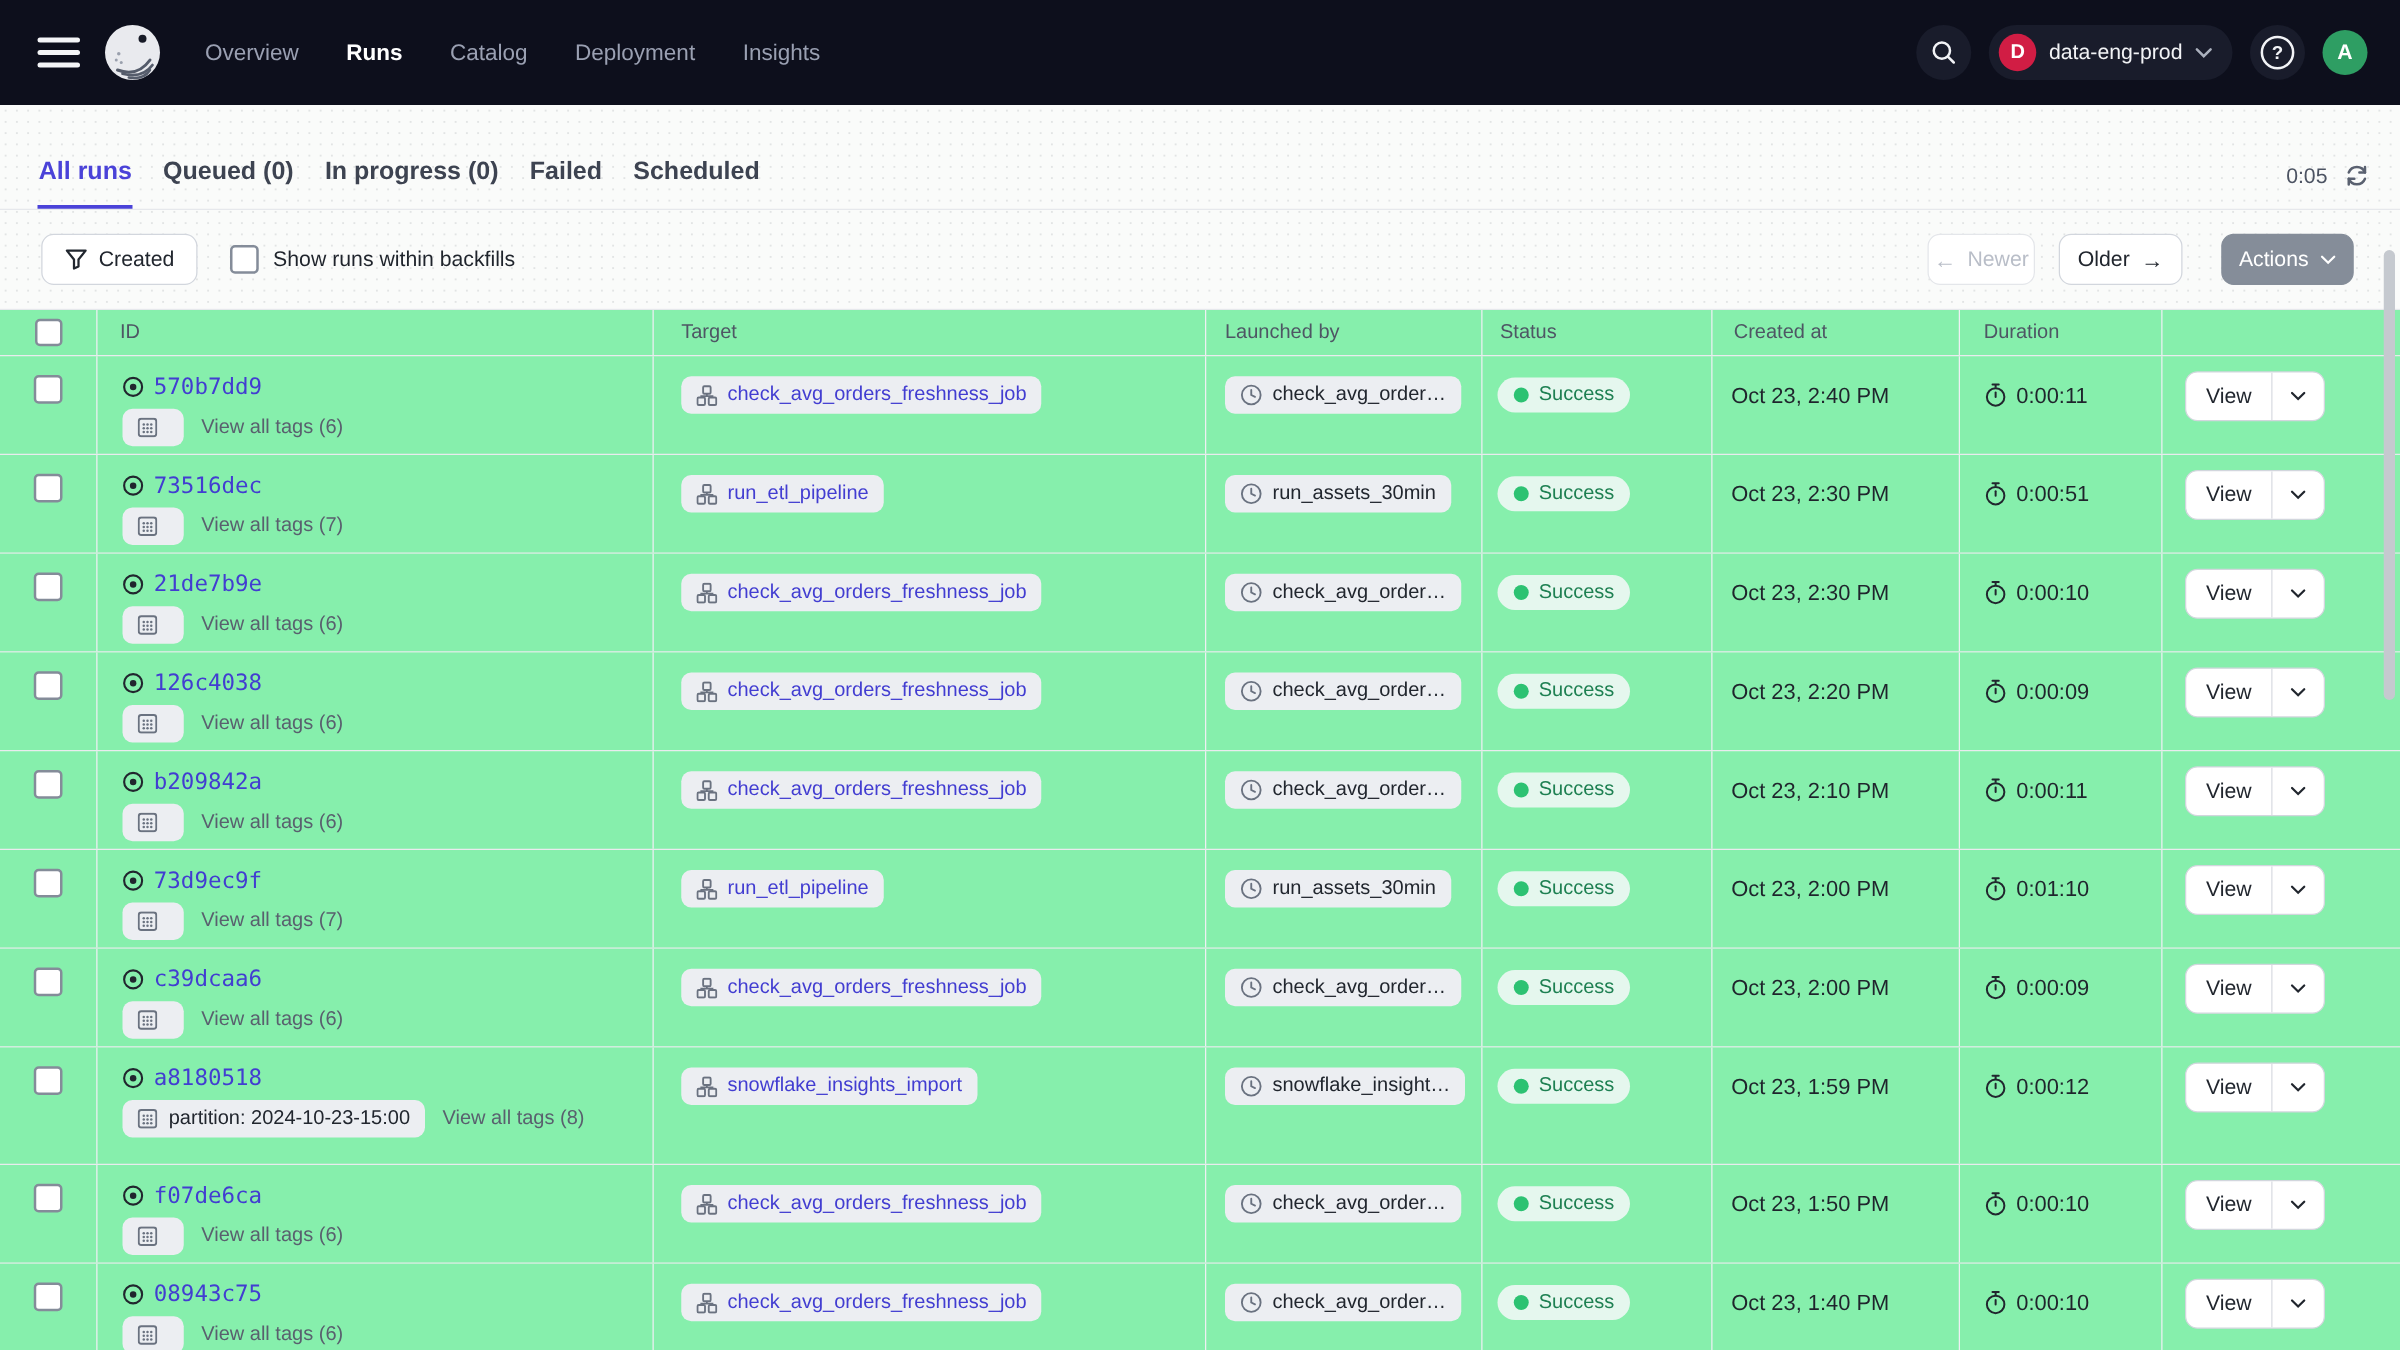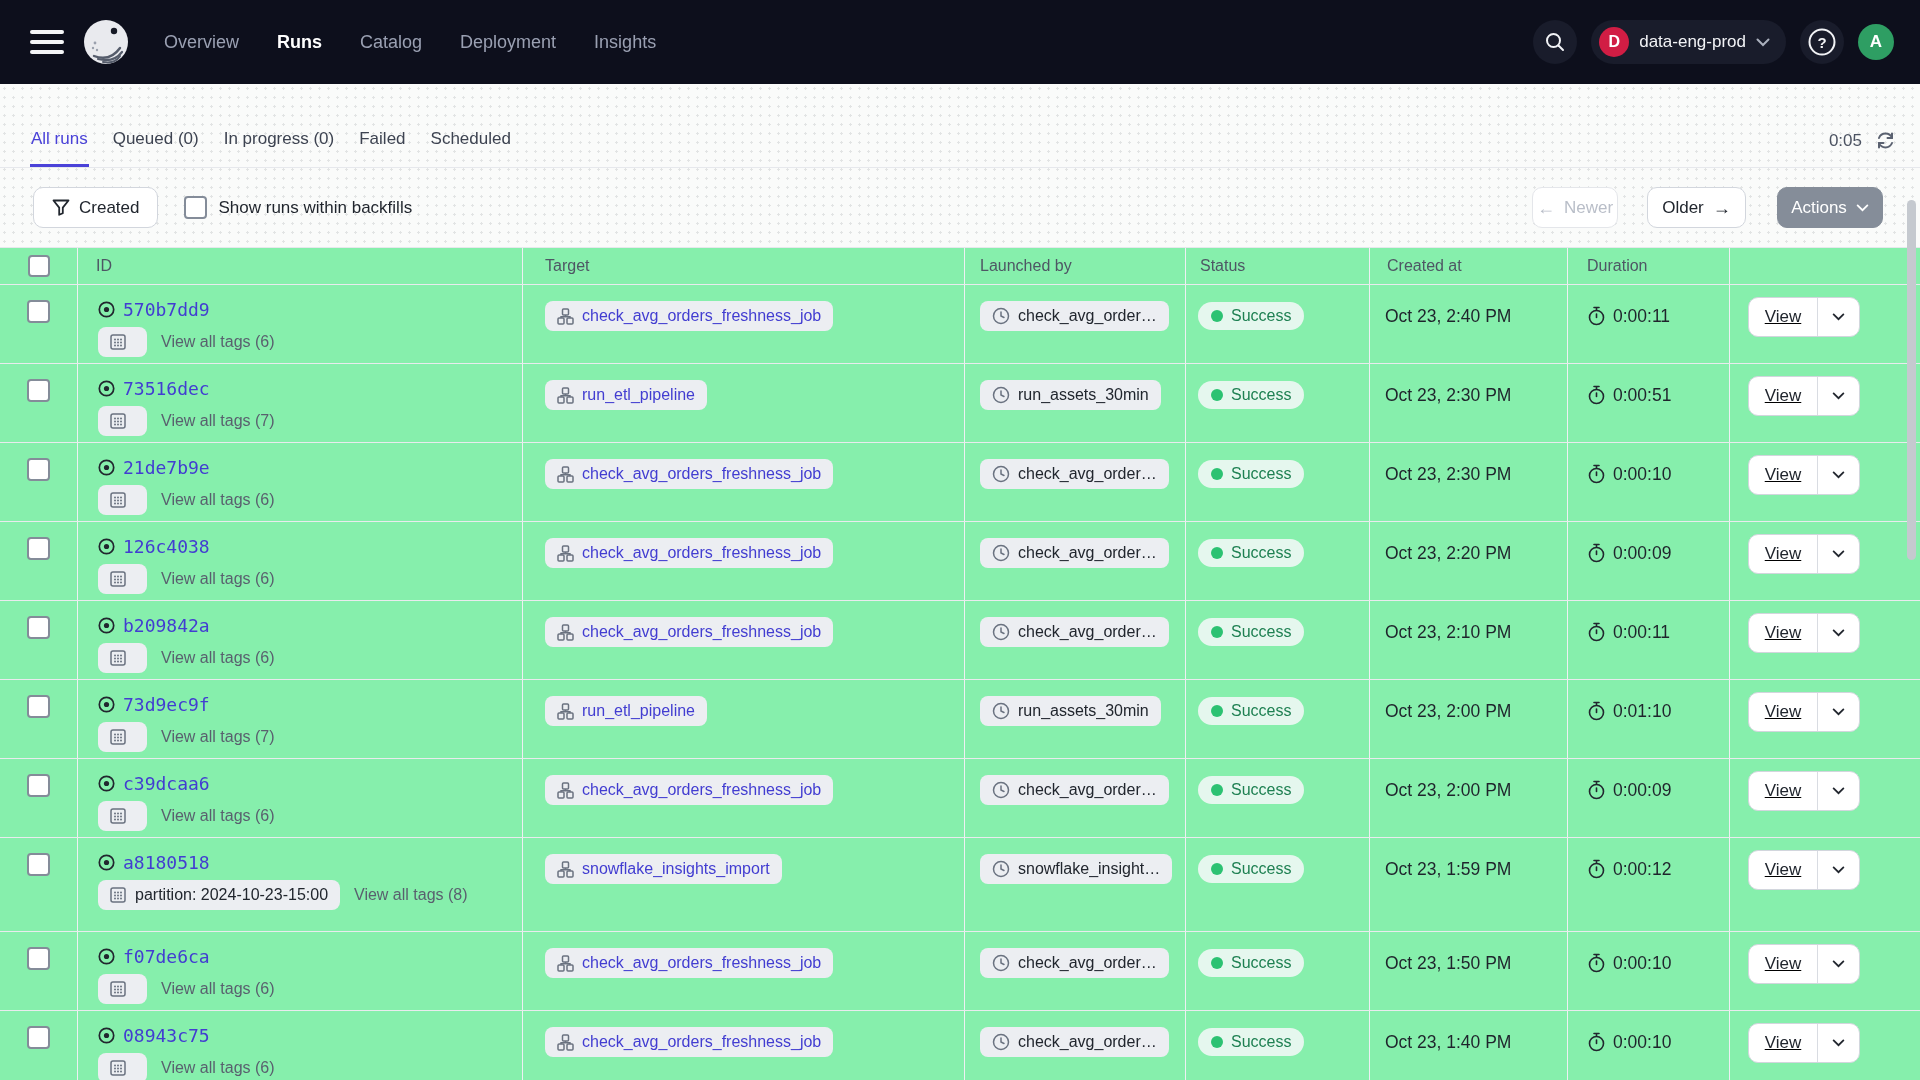--- a/index.html
+++ b/index.html
@@ -22,45 +22,45 @@
   .avatar { width:36px; height:36px; border-radius:50%; background:#2e9e63; color:#fff; font-size:17px; font-weight:bold; display:flex; align-items:center; justify-content:center; cursor:pointer; }
 
   
   .subheader { background-color:#fafbfa;
     background-image: radial-gradient(#e2e4e4 1.1px, transparent 1.1px);
     background-size: 9px 9px; }
 
   
   .tabsbar { height:84px; display:flex; align-items:flex-end; border-bottom:1px solid #e6e8ec; position:relative; }
   .tabs { display:flex; margin-left:30px; gap:23px; }
-  .tab { font-size:17px; font-weight:400; color:#3d4351; padding:0 1px 15px 1px; cursor:pointer; border-bottom:3px solid transparent; }
+  .tab { font-size:20px; font-weight:700; color:#3d4351; padding:0 1px 15px 1px; cursor:pointer; border-bottom:3px solid transparent; }
   .tab.active { color:#4a42d8; border-bottom-color:#4a42d8; }
   .refresh-zone { position:absolute; right:24px; bottom:16px; display:flex; align-items:center; gap:13px; }
   .refresh-count { font-size:17px; color:#4c5362; }
 
   
   .toolbar { height:79px; display:flex; align-items:center; position:relative; }
   .btn { height:41px; border-radius:10px; background:#fff; border:1px solid #d2d6dd;
          display:inline-flex; align-items:center; justify-content:center; font-size:17px;
          color:#21262e; cursor:pointer; gap:9px; }
   .filter-btn { margin-left:33px; padding:0 18px; }
   .checkbox { width:23px; height:23px; border:2px solid #848c99; border-radius:4px; background:#fff; display:inline-block; cursor:pointer; }
   .backfill-label { font-size:17px; color:#1f242c; margin-left:11px; }
   .toolbar-right { position:absolute; right:37px; display:flex; align-items:center; }
   .btn.disabled { color:#b9bec8; border-color:#e4e6ea; cursor:default; }
   .newer-btn { width:86px; }
-  .older-btn { width:99px; margin-left:29px; }
+  .older-btn { width:99px; margin-left:19px; }
   .actions-btn { width:106px; margin-left:31px; background:#858d99; border-color:#858d99; color:#fff; }
   .arrow-glyph { font-size:18px; line-height:1; }
 
   
   .runs-table { background:#fff; border-top:1px solid #e6e8ec; }
   .trow { display:grid; grid-template-columns:78px 445px 442px 221px 184px 198px 162px 190px; border-bottom:1px solid #e9ebee; background:#86efac; }
   .trow > div { border-right:1px solid #eef0f3; }
-  .trow > div:last-child { border-right:none;text-decoration:underline; }
+  .trow > div:last-child { border-right:none; }
   .thead { height:37px; }
   .thead .cell { display:flex; align-items:center; font-size:16px; color:#4e5664; }
   .row { height:79px; }
   .row.has-partition { height:94px; }
   .cell { overflow:hidden; }
   .c-check { display:flex; justify-content:center; padding-top:15px; }
   .thead .c-check { padding-top:0; align-items:center; }
   .c-id { padding:14px 10px 0 20px; }
   .id-line { display:flex; align-items:center; gap:8px; }
   .run-id { font-family:"DejaVu Sans Mono", monospace; font-size:18px; color:#423dd1; text-decoration:none; cursor:pointer; }

